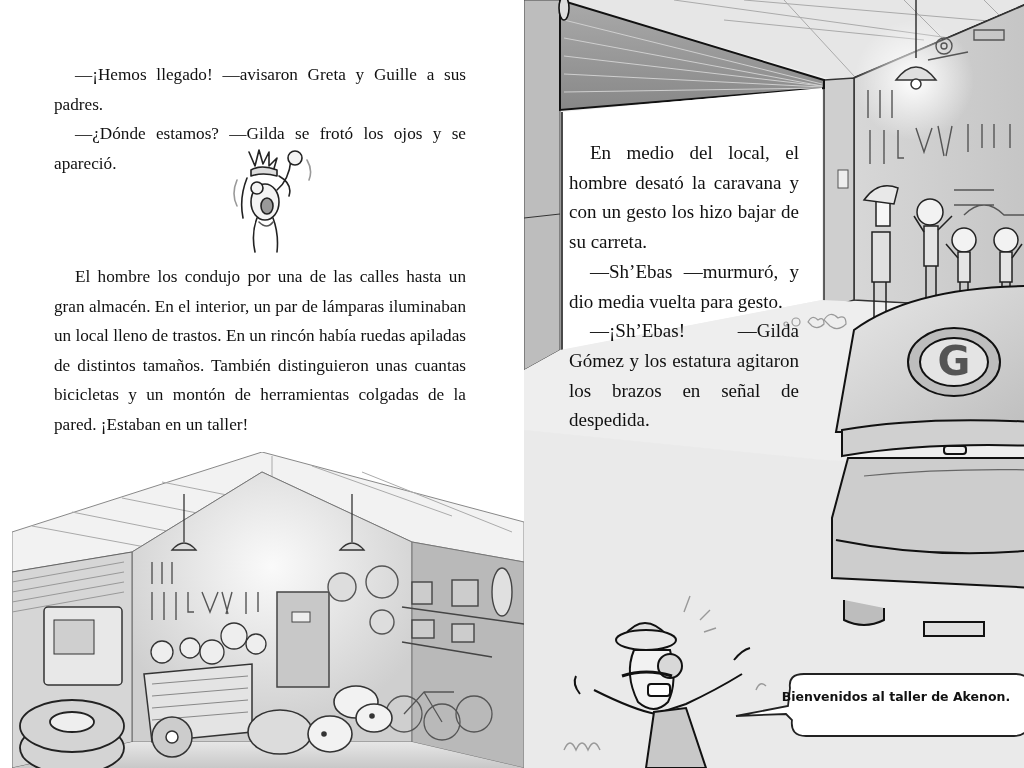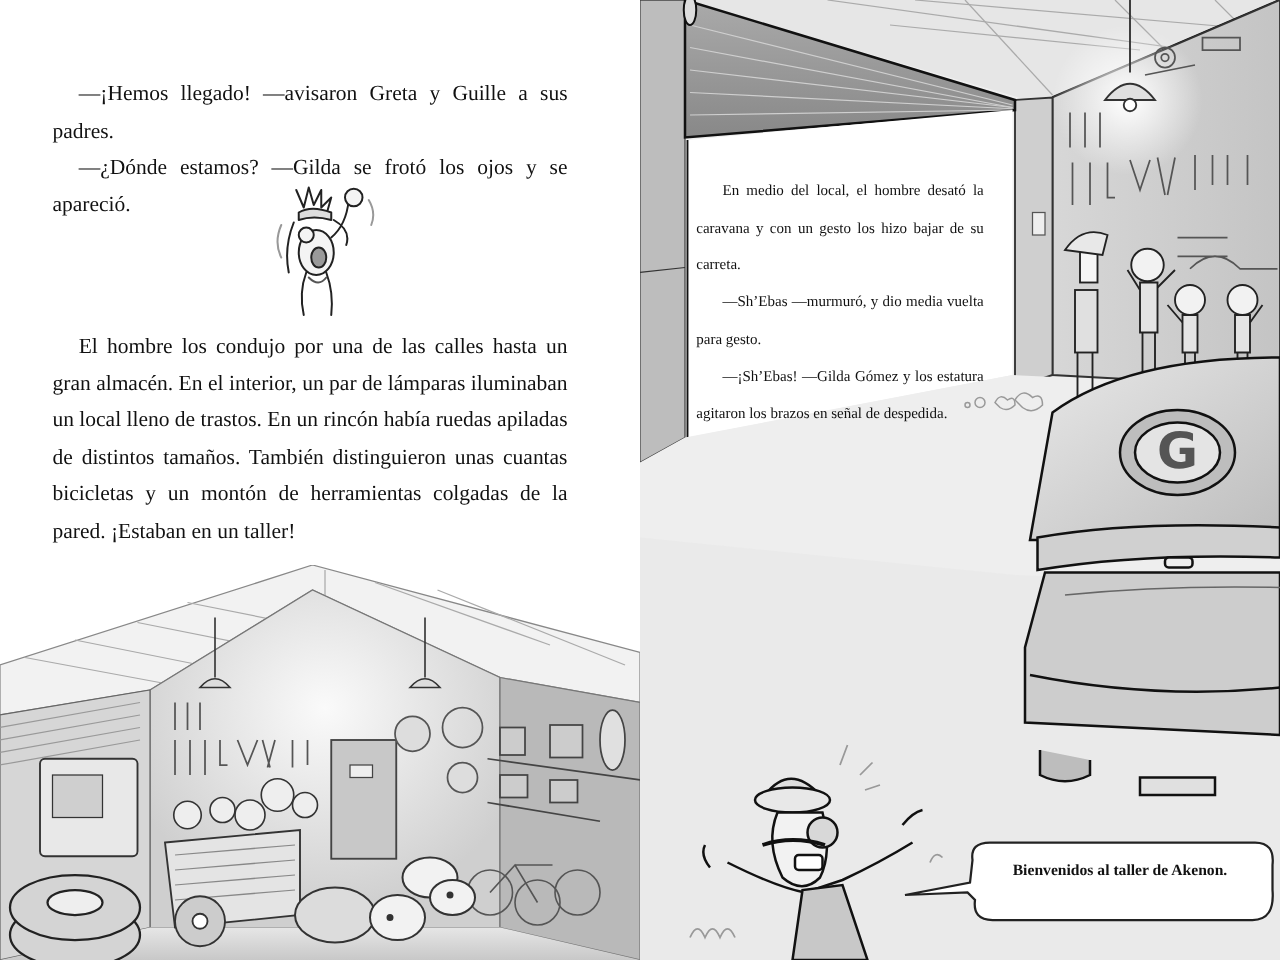--- a/index.html
+++ b/index.html
@@ -1,30 +1,30 @@
 <!DOCTYPE html>
 <html><head>
 <meta charset="utf-8">
 <style>
   html,body{margin:0;padding:0;}
   body{width:1024px;height:768px;overflow:hidden;background:#fff;position:relative;font-family:"Liberation Serif",serif;}
   .spread{position:absolute;left:0;top:0;width:1024px;height:768px;}
-  .page{position:absolute;top:0;height:768px;overflow:hidden;}
+  .page{position:absolute;top:0;height:768px;overflow:hidden;margin-left:12px;}
   .page-left{left:0;width:512px;background:#fff;}
   .page-right{left:512px;width:512px;background:#f0f0f0;}
   .text-block{position:absolute;color:#111;font-size:17.2px;line-height:29.5px;}
   .text-block p{margin:0;text-align:justify;text-align-last:left;}
   .text-block p.indent{text-indent:21px;}
   .left-top{left:42px;top:60px;width:412px;}
   .left-body{left:42px;top:262px;width:412px;}
-  .right-text{left:45px;top:138px;width:230px;font-size:12px;line-height:29.7px;}
+  .right-text{left:45px;top:138px;width:230px;font-size:19px;line-height:29.7px;}
   .svg-art{position:absolute;}
   .speech{position:absolute;left:778px;top:676px;width:236px;height:62px;}
   .speech-text{position:absolute;left:0;top:10px;width:236px;text-align:center;font-family:"DejaVu Sans",sans-serif;font-weight:bold;font-size:12.5px;line-height:21px;color:#111;}
-  .speech-text span{display:block;font-family:Liberation Serif, serif;}
+  .speech-text span{display:block;}
 </style>
 </head>
 <body>
 
 <div class="spread">
 
   <div class="page page-left">
 
     <div class="text-block left-top">
       <p class="indent">—¡Hemos llegado! —avisaron Greta y Guille a sus padres.</p>

